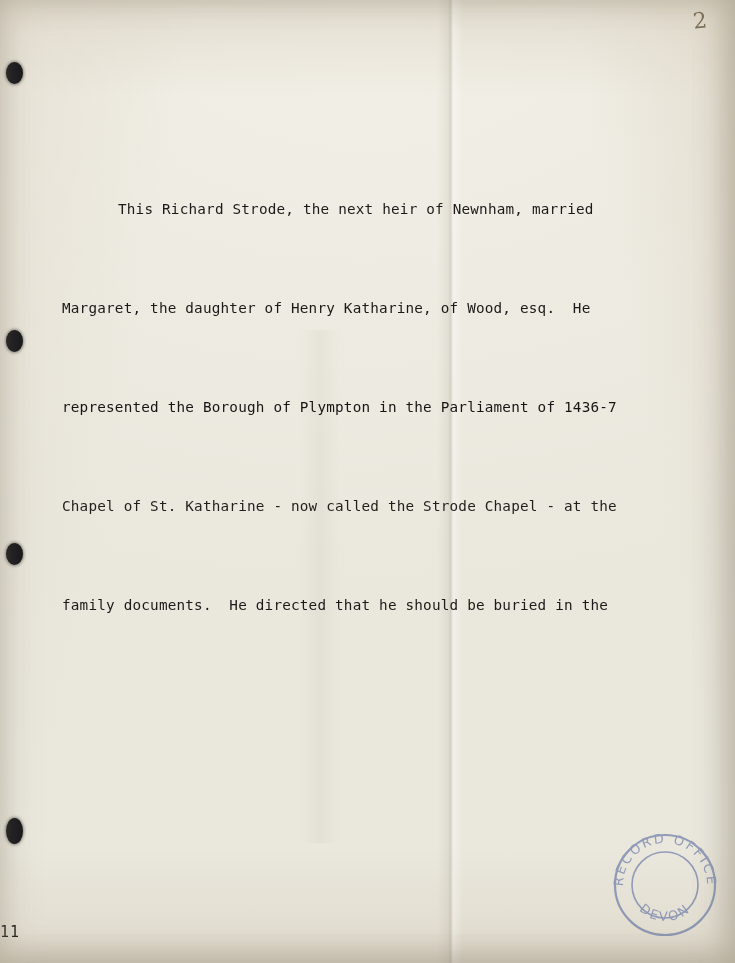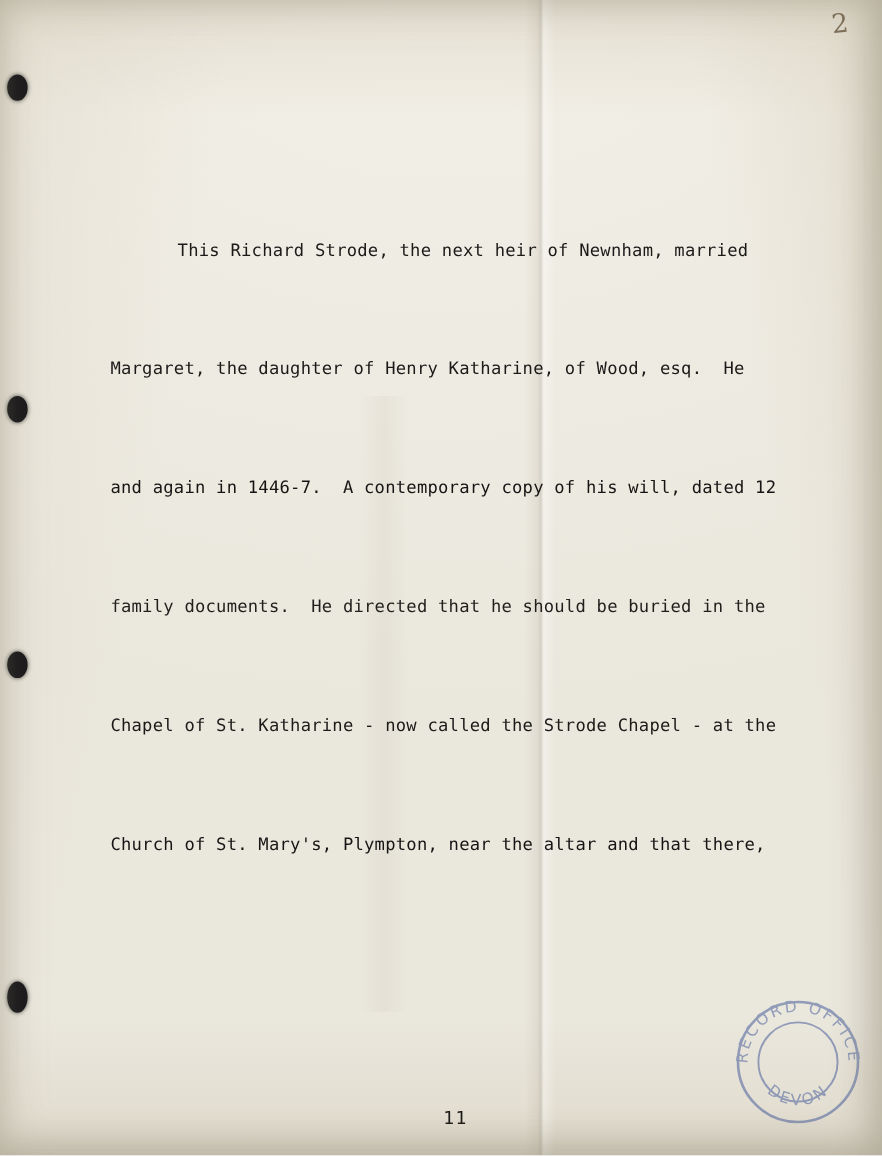--- a/index.html
+++ b/index.html
@@ -93,39 +93,36 @@
     font-size: 14.3px;
     line-height: 33px;
     color: #1b1a18;
     letter-spacing: 0.2px;
     white-space: pre-wrap;
   }
   .para { margin: 0 0 0 0; }
   .line {
     display: block;
     white-space: pre;
-    margin-left: 30px;
   }
   .line.indent { text-indent: 56px; }
   
   .line:nth-child(3n) { color: #161514; }
   .line:nth-child(4n) { color: #201f1c; }
 
   
   .page-number {
     position: absolute;
     left: 0;
     right: 0;
     bottom: 22px;
-    text-align: center;
     font-family: "DejaVu Sans Mono", monospace;
     font-size: 15px;
     color: #1b1a18;
     letter-spacing: 1px;
-    padding-left: 24px;
   }
 
   
   .stamp {
     position: absolute;
     right: 14px;
     bottom: 22px;
     width: 112px;
     height: 112px;
     opacity: 0.55;
@@ -162,24 +159,23 @@
   <div class="hole h3"></div>
   <div class="hole h4"></div>
 
   <div class="hand-number">2</div>
 
   <div class="text-block">
 
     <div class="para">
       <span class="line indent">This Richard Strode, the next heir of Newnham, married</span>
       <span class="line">Margaret, the daughter of Henry Katharine, of Wood, esq.  He</span>
-      <span class="line">and again in 1446-7.  A contemporary copy of his will, dated 12</span>
+      <span class="line">represented the Borough of Plympton in the Parliament of 1436-7</span>
+      <span class="line">Chapel of St. Katharine - now called the Strode Chapel - at the</span>
       <span class="line">family documents.  He directed that he should be buried in the</span>
-      <span class="line">Chapel of St. Katharine - now called the Strode Chapel - at the</span>
-      <span class="line">Church of St. Mary's, Plympton, near the altar and that there,</span>
       
       
       
       
       
       
       
       
       
     </div>

